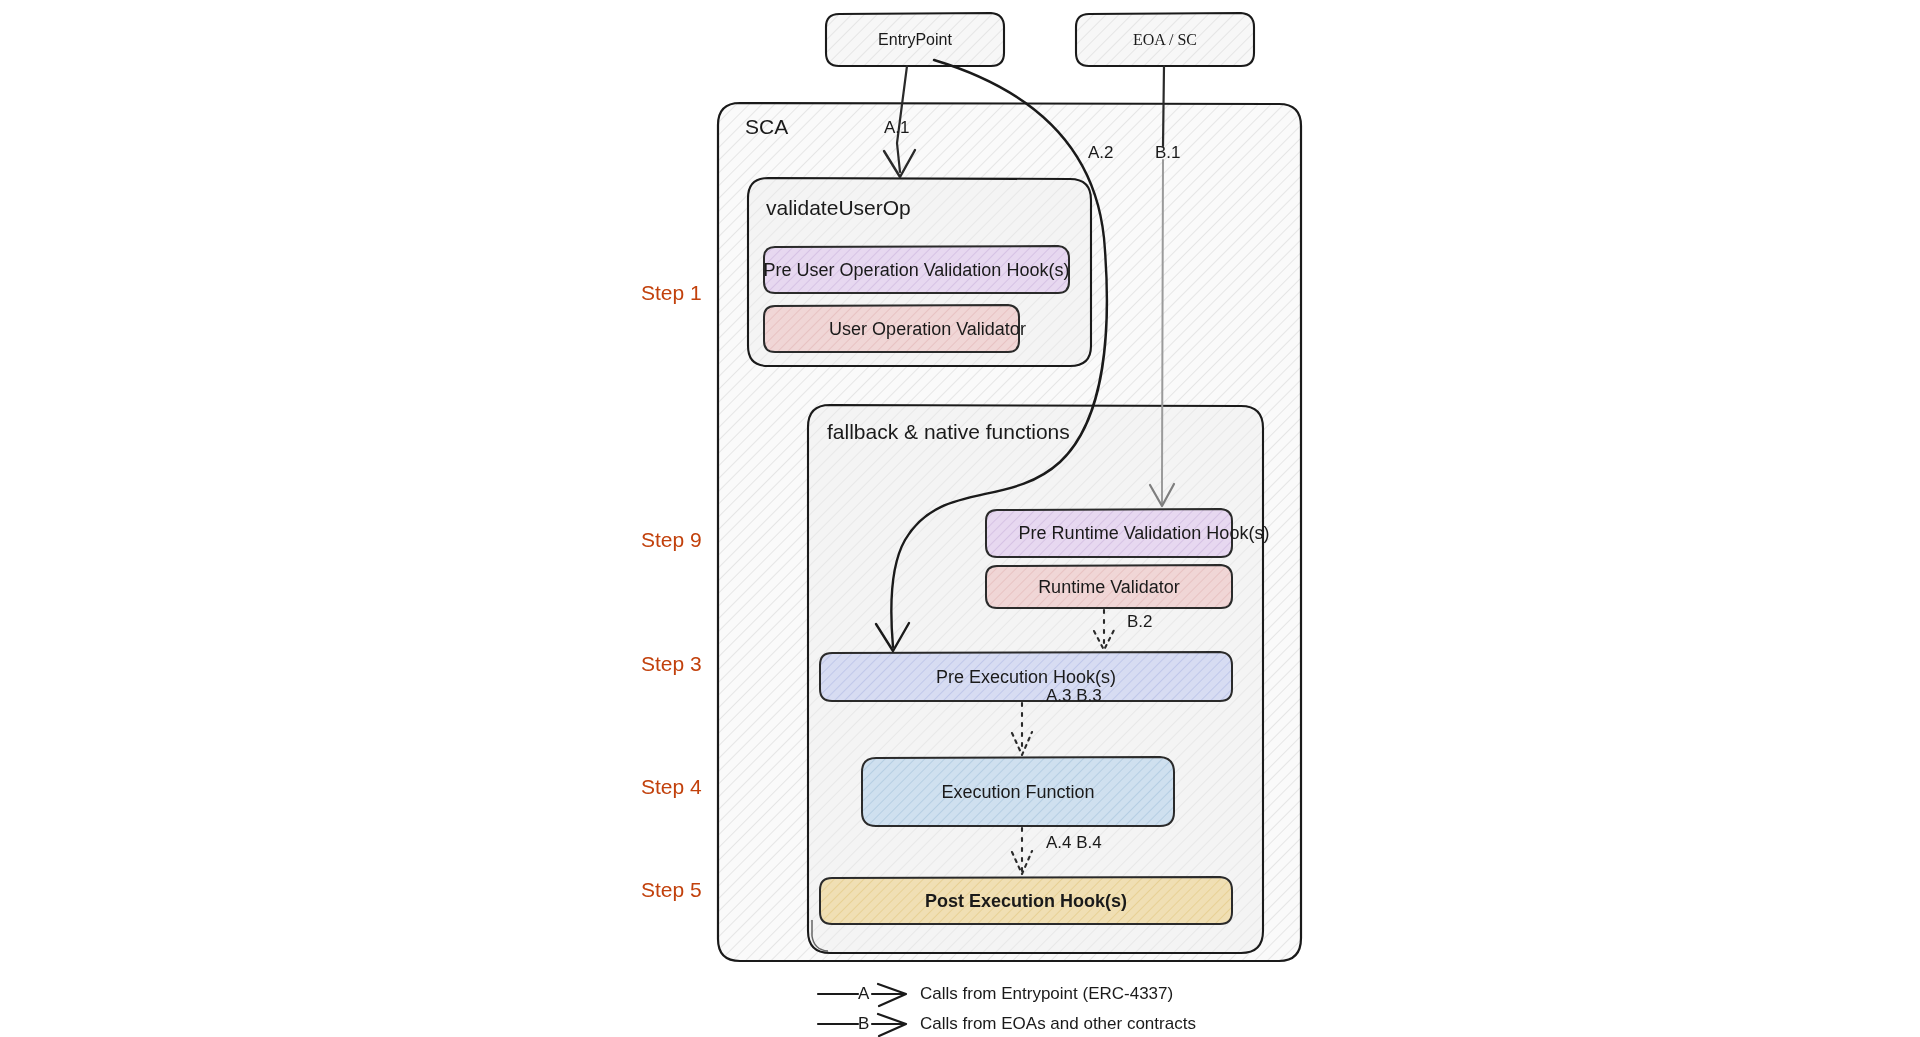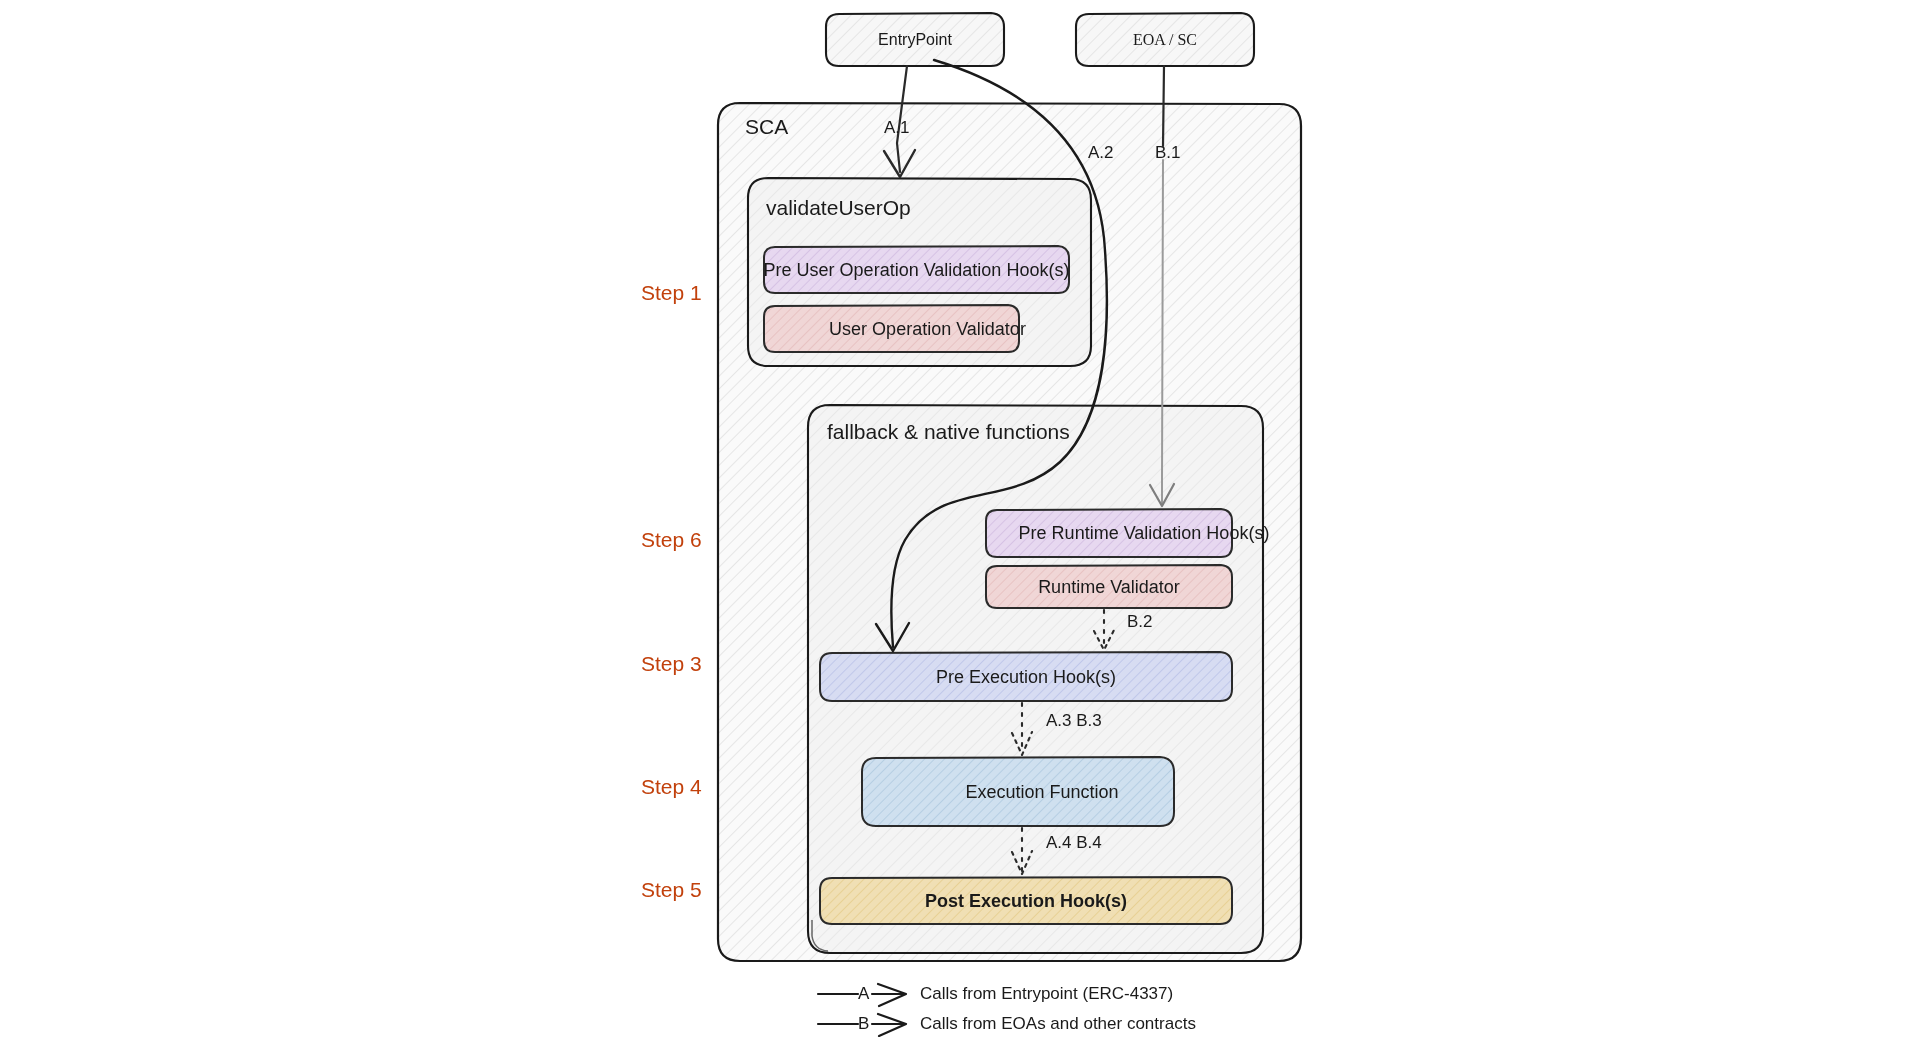--- a/index.html
+++ b/index.html
@@ -237,38 +237,38 @@
 
     <div class="node-label lbl-20" style="left:826px; top:14px; width:178px; height:52px;">EntryPoint</div>
     <div class="node-label lbl-20" style="left:1076px; top:14px; width:178px; height:52px;font-family:Liberation Serif, serif;">EOA / SC</div>
 
     <div class="title-left" style="left:745px; top:115px;">SCA</div>
 
     <div class="title-left" style="left:766px; top:196px;">validateUserOp</div>
     <div class="title-left" style="left:827px; top:420px;">fallback &amp; native functions</div>
 
     <div class="step-label" style="left:641px; top:281px;">Step 1</div>
-    <div class="step-label" style="left:641px; top:528px;">Step 6</div>
+    <div class="step-label" style="left:641px; top:528px;">Step 9</div>
     <div class="step-label" style="left:641px; top:652px;">Step 3</div>
     <div class="step-label" style="left:641px; top:775px;">Step 4</div>
     <div class="step-label" style="left:641px; top:878px;">Step 5</div>
 
     <div class="node-label lbl-18" style="left:764px; top:247px; width:305px; height:46px;">Pre User Operation Validation Hook(s)</div>
     <div class="node-label lbl-18" style="left:800px; top:306px; width:255px; height:46px;">User Operation Validator</div>
     <div class="node-label lbl-18" style="left:1021px; top:510px; width:246px; height:47px;">Pre Runtime Validation Hook(s)</div>
     <div class="node-label lbl-18" style="left:986px; top:566px; width:246px; height:42px;">Runtime Validator</div>
     <div class="node-label lbl-18" style="left:820px; top:653px; width:412px; height:48px;">Pre Execution Hook(s)</div>
-    <div class="node-label lbl-18" style="left:862px; top:758px; width:312px; height:68px;padding-left:24px;">Execution Function</div>
+    <div class="node-label lbl-18" style="left:862px; top:758px; width:312px; height:68px;">Execution Function</div>
     <div class="node-label lbl-18" style="left:820px; top:878px; width:412px; height:46px;font-weight:bold;">Post Execution Hook(s)</div>
 
     <div class="edge-label" style="left:884px; top:118px;">A.1</div>
     <div class="edge-label" style="left:1088px; top:143px;">A.2</div>
     <div class="edge-label" style="left:1155px; top:143px;">B.1</div>
     <div class="edge-label" style="left:1127px; top:612px;">B.2</div>
-    <div class="edge-label" style="left:1046px; top:711px;text-align:right;">A.3 B.3</div>
+    <div class="edge-label" style="left:1046px; top:686px;text-align:right;">A.3 B.3</div>
     <div class="edge-label" style="left:1046px; top:833px;">A.4 B.4</div>
 
     <div class="legend-letter" style="left:858px; top:984px;">A</div>
     <div class="legend-text" style="left:920px; top:984px;">Calls from Entrypoint (ERC-4337)</div>
     <div class="legend-letter" style="left:858px; top:1014px;">B</div>
     <div class="legend-text" style="left:920px; top:1014px;">Calls from EOAs and other contracts</div>
 
   </div>
 </div>
 

